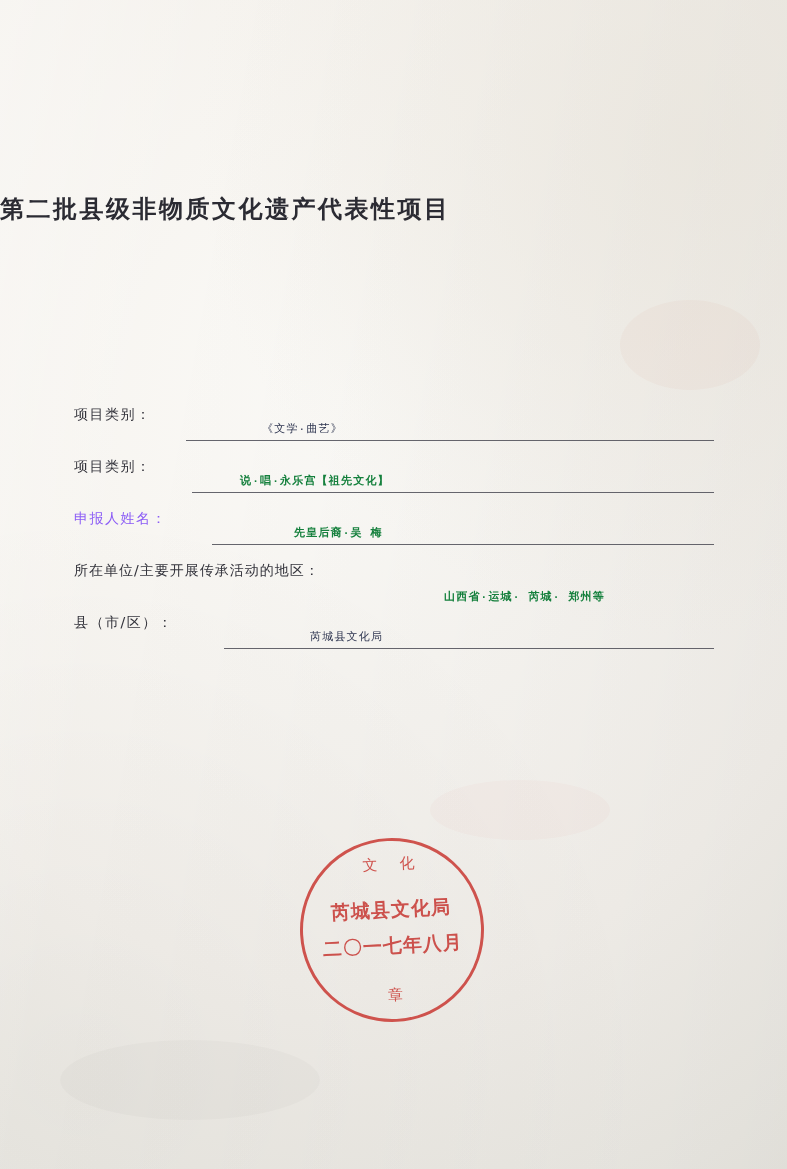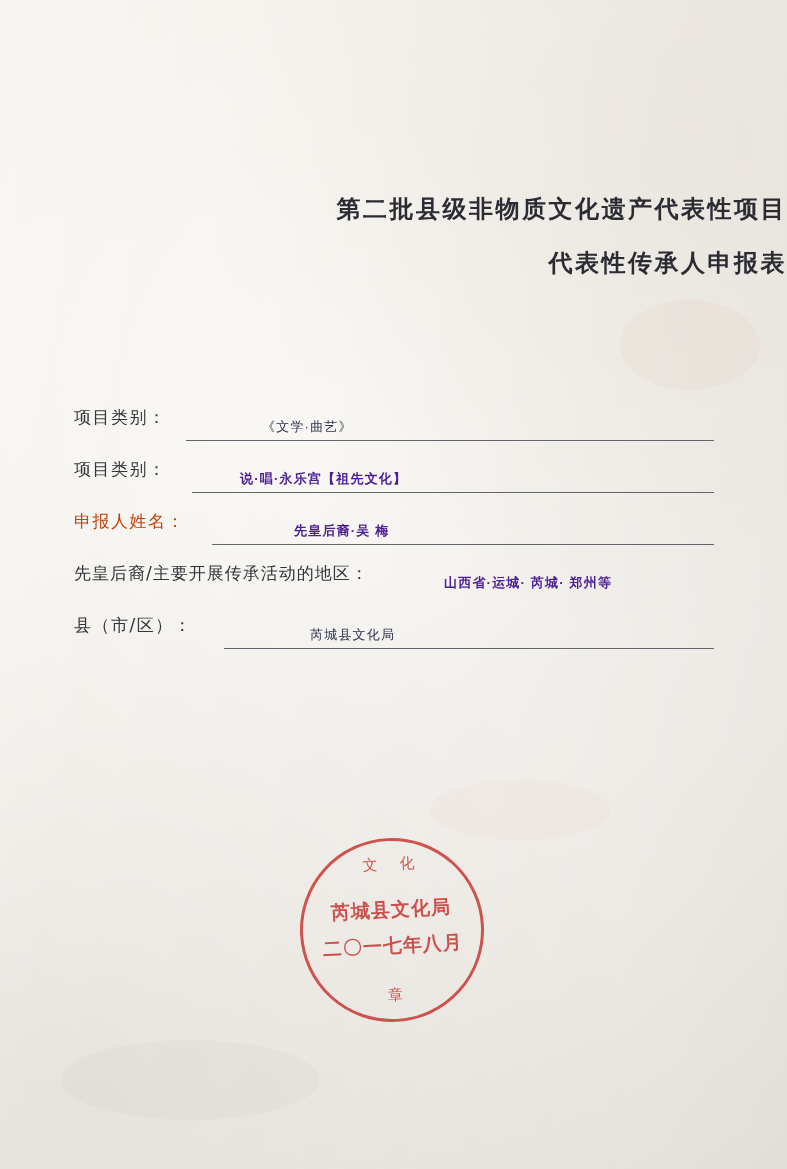--- a/index.html
+++ b/index.html
@@ -35,21 +35,21 @@
     position: absolute;
     inset: 0;
   }
 
   
   .title-block {
     position: absolute;
     top: 186px;
     left: 0;
     width: 787px;
-    text-align: right;
+    text-align: left;
   }
   .title-line {
     font-family: "DejaVu Sans", "Liberation Sans", sans-serif;
     font-weight: bold;
     font-size: 24px;
     letter-spacing: 2.5px;
     color: #2b2b33;
     line-height: 46px;
   }
   .title-line.second {
@@ -65,66 +65,66 @@
   }
   .row {
     position: relative;
     height: 52px;
   }
   .label {
     position: absolute;
     left: 0;
     top: 6px;
     font-family: "DejaVu Sans", "Liberation Sans", sans-serif;
-    font-size: 17px;
+    font-size: 14px;
     letter-spacing: 1.5px;
     color: #34343c;
     white-space: nowrap;
   }
   .label.red {
-    color: #c2410c;
+    color: #8b5cf6;
   }
   .rule {
     position: absolute;
     bottom: 11px;
     height: 0;
     border-bottom: 1.2px solid #4b4b55;
     opacity: .85;
   }
   .value {
     position: absolute;
     bottom: 16px;
-    font-family: Liberation Sans, sans-serif;
-    font-size: 13px;
+    font-family: Liberation Mono, monospace;
+    font-size: 11px;
     letter-spacing: 1.2px;
     color: #1d2a5e;
     white-space: nowrap;
   }
   .value.ink-dark {
-    color: #4c1d95;
+    color: #15803d;
     font-weight: bold;
   }
   .value.plain {
     color: #2e3550;
     font-weight: normal;
   }
 
   
   #row-category .rule { left: 112px; right: 0; }
   #row-category .value { left: 188px; }
 
   #row-number .rule { left: 112px; right: 0; }
 
   #row-name .rule { left: 118px; right: 0; }
   #row-name .value { left: 166px; }
 
   #row-applicant .rule { left: 138px; right: 0; }
   #row-applicant .value { left: 220px; }
   #row-unit .label { letter-spacing: 1px; }
-  #row-unit .value { left: 370px; bottom: 16px; }
+  #row-unit .value { left: 370px; bottom: 4px; }
 
   #row-county .rule { left: 150px; right: 0; }
   #row-county .value { left: 236px; }
 
   
   .seal {
     position: absolute;
     left: 300px;
     top: 838px;
     width: 178px;
@@ -196,21 +196,20 @@
 </style>
 </head>
 <body>
 
 <div class="paper"></div>
 
 <div class="sheet">
 
   <div class="title-block">
     <div class="title-line">第二批县级非物质文化遗产代表性项目</div>
-    <div class="title-line second">代表性传承人申报表</div>
   </div>
 
   <div class="form">
 
     <div class="row" id="row-category">
       <span class="label">项目类别：</span>
       <span class="rule"></span>
       <span class="value plain">《文学·曲艺》</span>
     </div>
 
@@ -221,21 +220,21 @@
       <span class="value ink-dark">说·唱·永乐宫【祖先文化】</span>
     </div>
 
     <div class="row" id="row-applicant">
       <span class="label red">申报人姓名：</span>
       <span class="rule"></span>
       <span class="value ink-dark">先皇后裔·吴 梅</span>
     </div>
 
     <div class="row" id="row-unit">
-      <span class="label">先皇后裔/主要开展传承活动的地区：</span>
+      <span class="label">所在单位/主要开展传承活动的地区：</span>
 
       <span class="value ink-dark">山西省·运城· 芮城· 郑州等</span>
     </div>
 
     <div class="row" id="row-county">
       <span class="label">县（市/区）：</span>
       <span class="rule"></span>
       <span class="value plain">芮城县文化局</span>
     </div>
 

